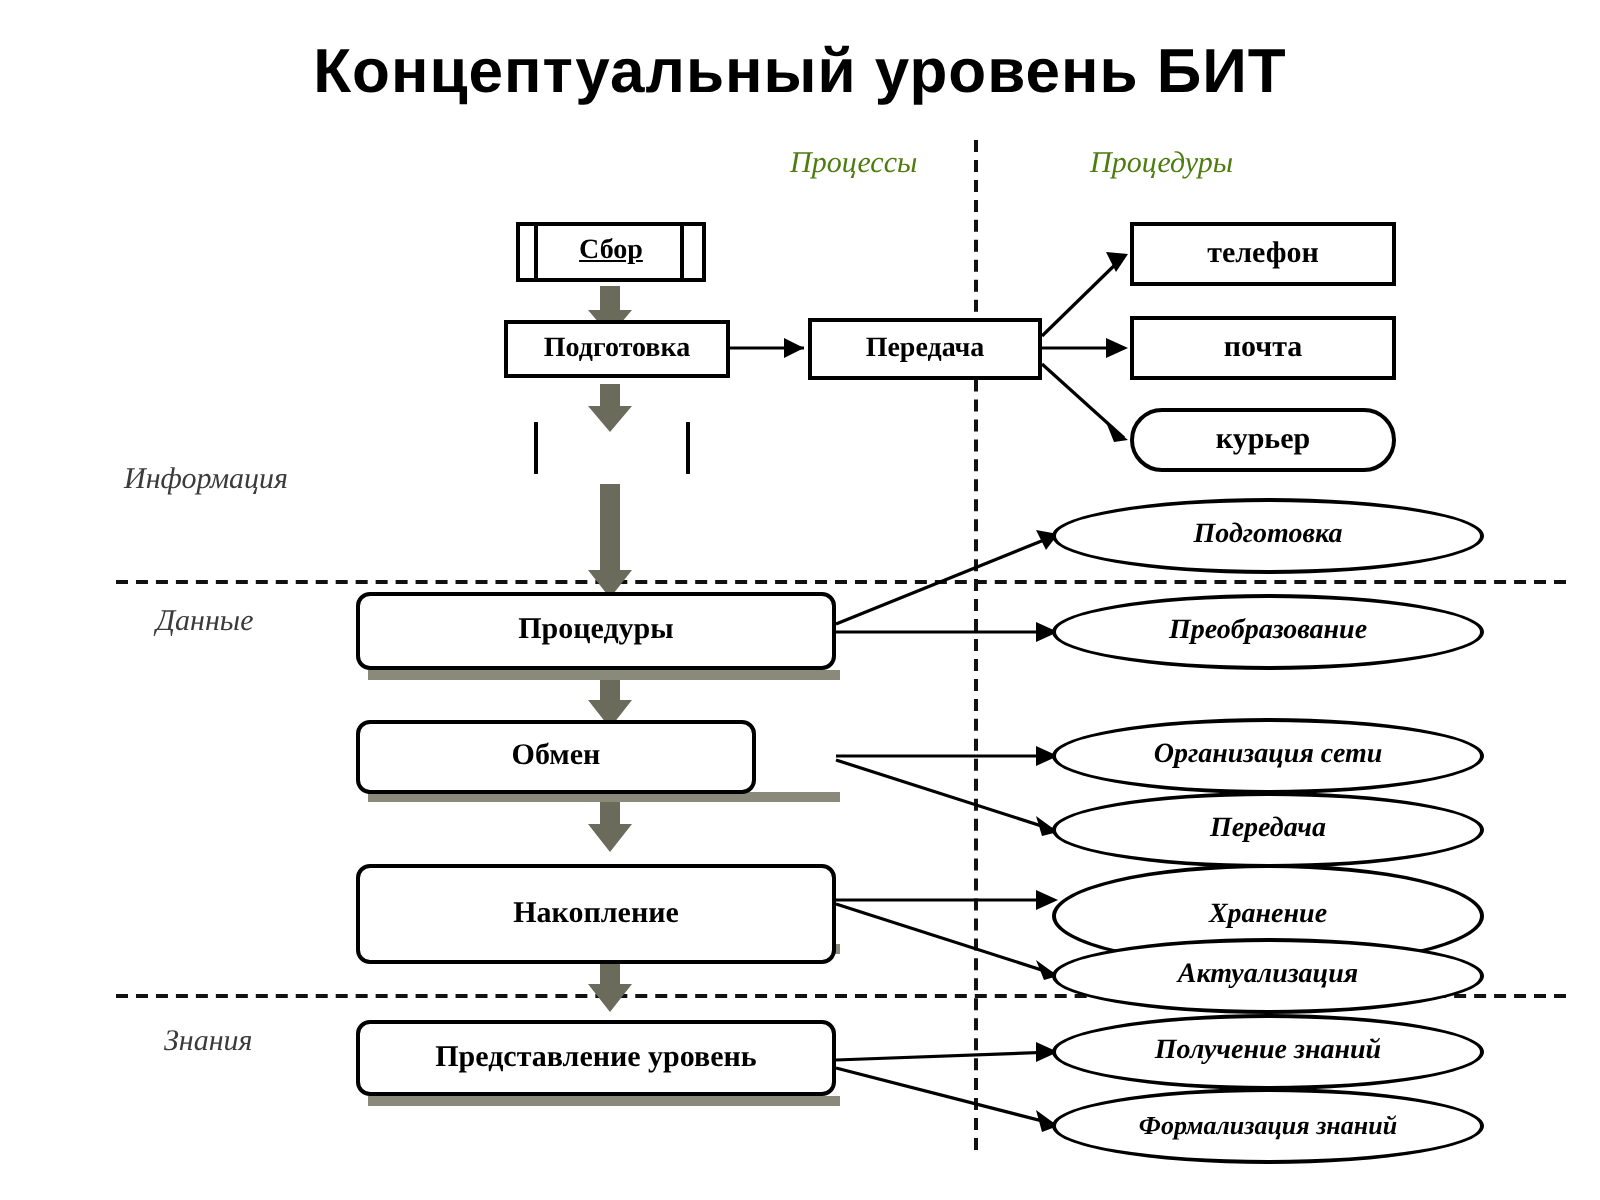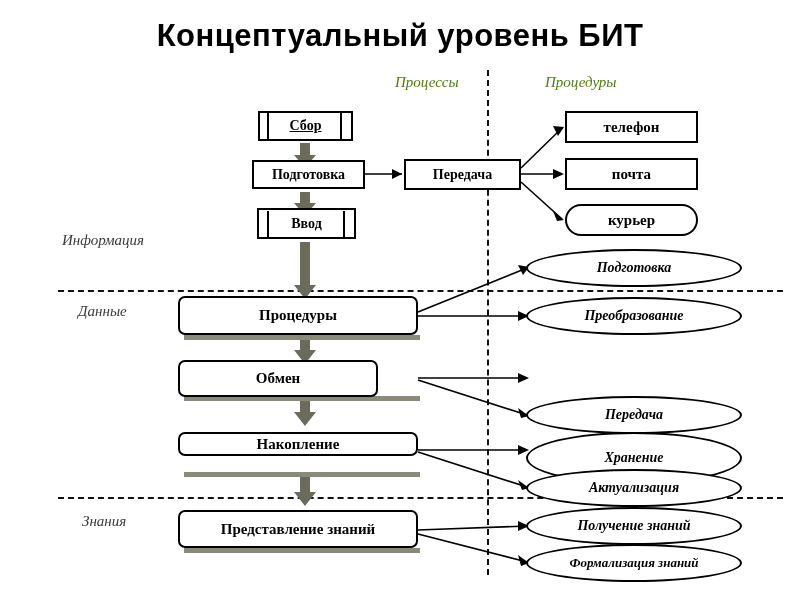--- a/index.html
+++ b/index.html
@@ -187,23 +187,20 @@
   <div class="tick" style="left:340px; top:113px; height:26px;"></div>
 
   <div class="box small" style="left:252px; top:160px; width:113px; height:29px;">
     <span>Подготовка</span>
   </div>
 
   <div class="box small" style="left:404px; top:159px; width:117px; height:31px;">
     <span>Передача</span>
   </div>
 
-  <div class="box small" style="left:257px; top:208px; width:99px; height:31px;">
-    <span>Ввод</span>
-  </div>
   <div class="tick" style="left:267px; top:211px; height:26px;"></div>
   <div class="tick" style="left:343px; top:211px; height:26px;"></div>
 
   <div class="box" style="left:565px; top:111px; width:133px; height:32px;">
     <span>телефон</span>
   </div>
   <div class="box" style="left:565px; top:158px; width:133px; height:32px;">
     <span>почта</span>
   </div>
   <div class="box" style="left:565px; top:204px; width:133px; height:32px;border-radius:16px;">
@@ -214,35 +211,38 @@
   <div class="box rounded" style="left:178px; top:296px; width:240px; height:39px;">
     <span>Процедуры</span>
   </div>
 
   <div class="shadow" style="left:184px; top:396px; width:236px; height:5px;"></div>
   <div class="box rounded" style="left:178px; top:360px; width:200px; height:37px;">
     <span>Обмен</span>
   </div>
 
   <div class="shadow" style="left:184px; top:472px; width:236px; height:5px;"></div>
-  <div class="box rounded" style="left:178px; top:432px; width:240px; height:24px;">
+  <div class="box rounded" style="left:178px; top:432px; width:240px; height:50px;">
     <span>Накопление</span>
   </div>
 
   <div class="shadow" style="left:184px; top:548px; width:236px; height:5px;"></div>
   <div class="box rounded" style="left:178px; top:510px; width:240px; height:38px;">
-    <span>Представление знаний</span>
+    <span>Представление уровень</span>
   </div>
 
   <div class="ellipse" style="left:526px; top:249px; width:216px; height:38px;">
     <span>Подготовка</span>
   </div>
   <div class="ellipse" style="left:526px; top:297px; width:216px; height:38px;">
     <span>Преобразование</span>
   </div>
+  <div class="ellipse" style="left:526px; top:359px; width:216px; height:38px;">
+    <span>Организация сети</span>
+  </div>
   <div class="ellipse" style="left:526px; top:396px; width:216px; height:38px;">
     <span>Передача</span>
   </div>
   <div class="ellipse" style="left:526px; top:432px; width:216px; height:52px;">
     <span>Хранение</span>
   </div>
   <div class="ellipse" style="left:526px; top:469px; width:216px; height:38px;">
     <span>Актуализация</span>
   </div>
   <div class="ellipse" style="left:526px; top:507px; width:216px; height:38px;">

